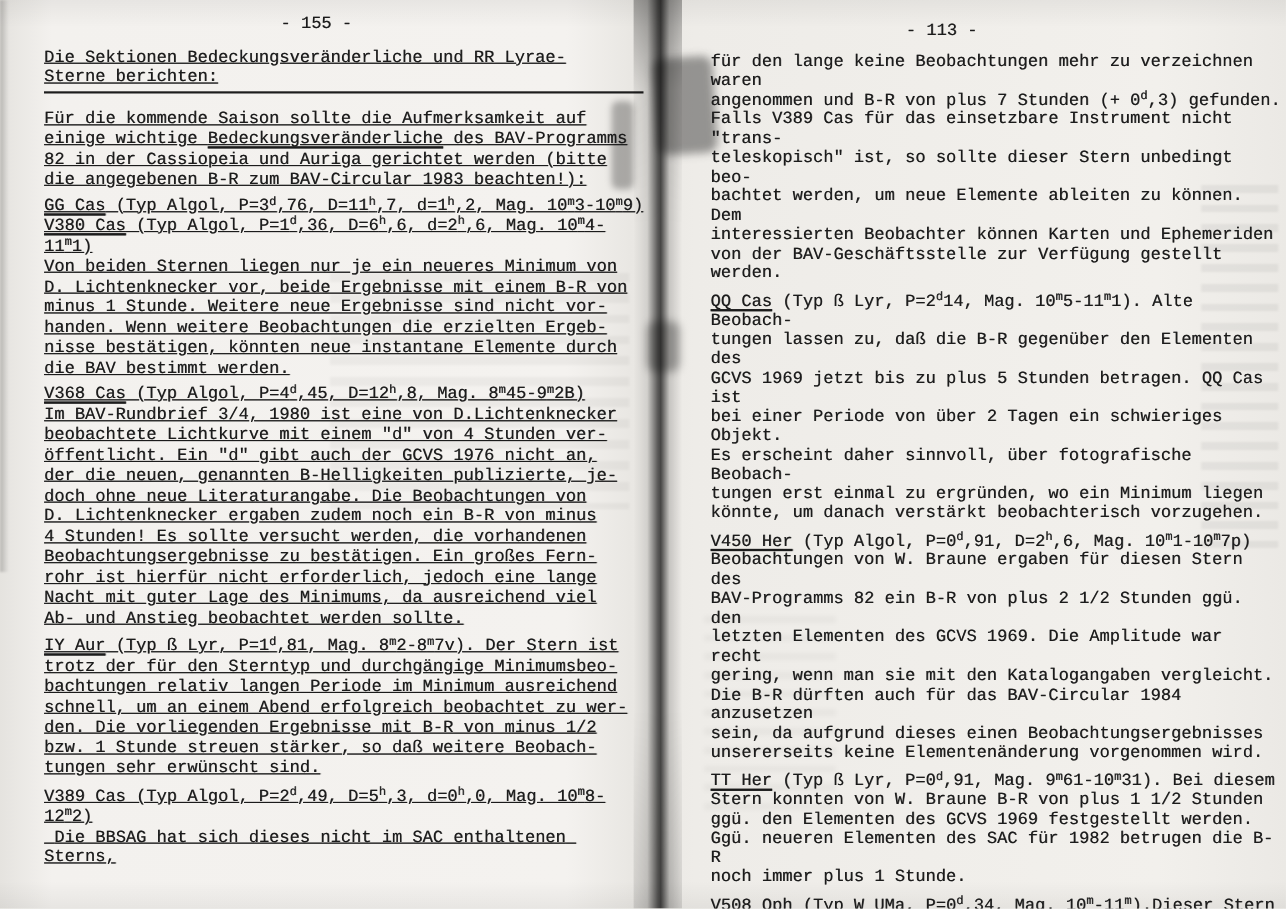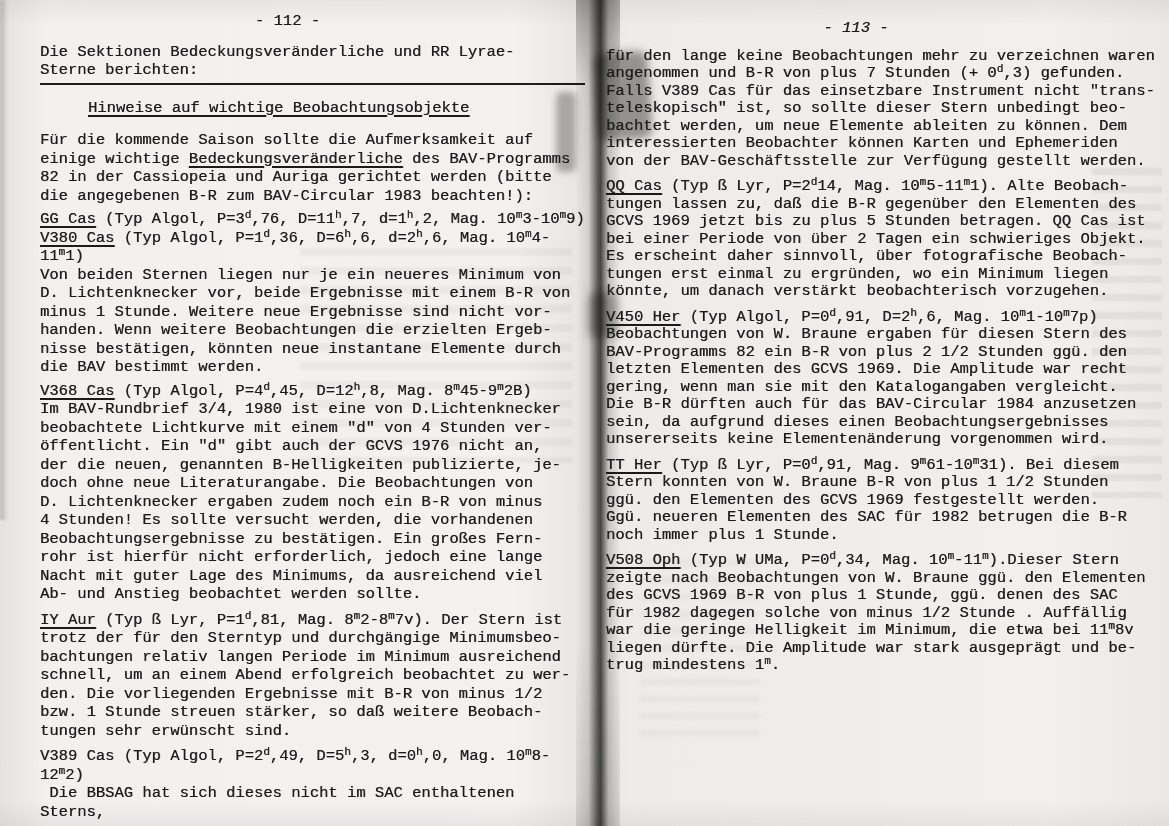--- a/index.html
+++ b/index.html
@@ -35,25 +35,25 @@
 
   .page{position:absolute;top:0;color:#1b1b1b;}
   #page-left{left:40px;width:545px;}
   #page-right{left:606px;width:560px;}
   .page{font-size:15.5px;text-shadow:.4px 0 0 rgba(27,27,27,.65);}
   #page-left{line-height:18.5px;}
   #page-right{line-height:17.5px;}
 
   .page-number{text-align:center;white-space:pre;}
   #page-left .page-number{margin:12px 50px 12px 0;}
-  #page-right .page-number{margin:20px 60px 10px 0;font-style:italic;}
+  #page-right .page-number{margin:20px 60px 10px 0;}
 
   .para{white-space:pre-wrap;margin:0 0 8px 0;}
-  #page-left .para{margin-bottom:7px;}
-  #page-right .para{margin-bottom:8px;}
+  #page-left .para{margin-bottom:7px;text-decoration:underline;}
+  #page-right .para{margin-bottom:8px;margin-left:40px;}
   #page-left .para.ruled{border-bottom:2px solid #1d1d1d;padding-bottom:3px;margin-bottom:14px;}
   #page-left .para.heading{margin-left:48px;margin-bottom:14px;}
   #page-left .para.intro{margin-bottom:5px;}
   #page-left .para.tight{margin-bottom:5px;}
 
   .u{text-decoration:underline;text-underline-offset:3px;text-decoration-thickness:1.5px;}
   sup{font-size:11px;line-height:0;vertical-align:5px;}
 </style>
 </head>
 <body>
@@ -62,25 +62,24 @@
 
 <div class="stain stain-a"></div>
 <div class="stain stain-b"></div>
 <div class="stain stain-c"></div>
 <div class="stain stain-d"></div>
 <div class="stain stain-e"></div>
 <div class="stain stain-f"></div>
 <div class="stain stain-g"></div>
 
 <div class="page" id="page-left">
-  <div class="page-number">- 112 -</div>
+  <div class="page-number">- 155 -</div>
   <div>
       <p class="para ruled">Die Sektionen Bedeckungsveränderliche und RR Lyrae-
 Sterne berichten:</p>
-      <p class="para heading"><span class="u">Hinweise auf wichtige Beobachtungsobjekte</span></p>
       <p class="para intro">Für die kommende Saison sollte die Aufmerksamkeit auf
 einige wichtige <span class="u">Bedeckungsveränderliche</span> des BAV-Programms
 82 in der Cassiopeia und Auriga gerichtet werden (bitte
 die angegebenen B-R zum BAV-Circular 1983 beachten!):</p>
       <p class="para tight"><span class="u">GG Cas</span> (Typ Algol, P=3<sup>d</sup>,76, D=11<sup>h</sup>,7, d=1<sup>h</sup>,2, Mag. 10<sup>m</sup>3-10<sup>m</sup>9)
 <span class="u">V380 Cas</span> (Typ Algol, P=1<sup>d</sup>,36, D=6<sup>h</sup>,6, d=2<sup>h</sup>,6, Mag. 10<sup>m</sup>4-11<sup>m</sup>1)
 Von beiden Sternen liegen nur je ein neueres Minimum von
 D. Lichtenknecker vor, beide Ergebnisse mit einem B-R von
 minus 1 Stunde. Weitere neue Ergebnisse sind nicht vor-
 handen. Wenn weitere Beobachtungen die erzielten Ergeb-

